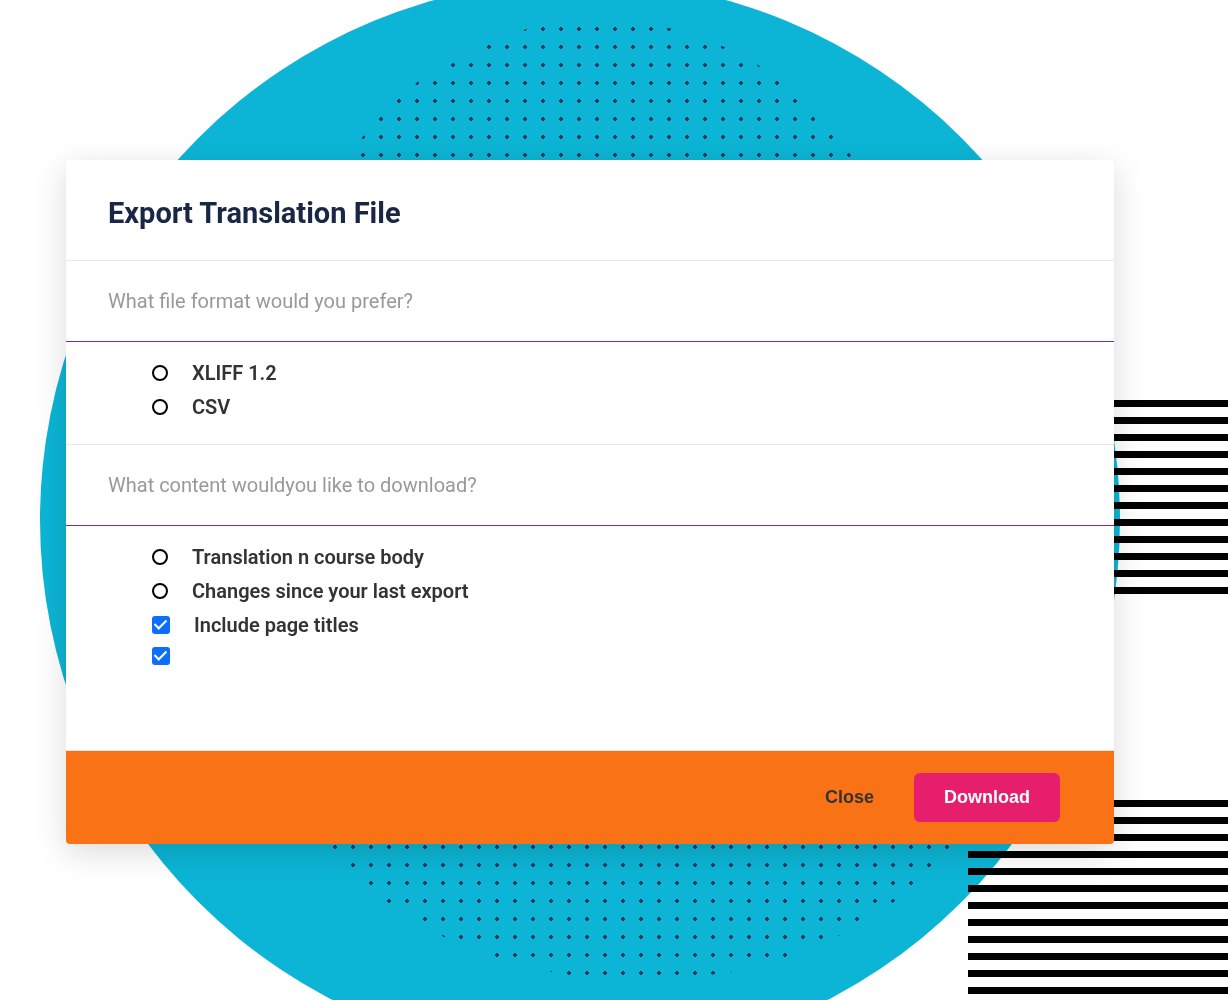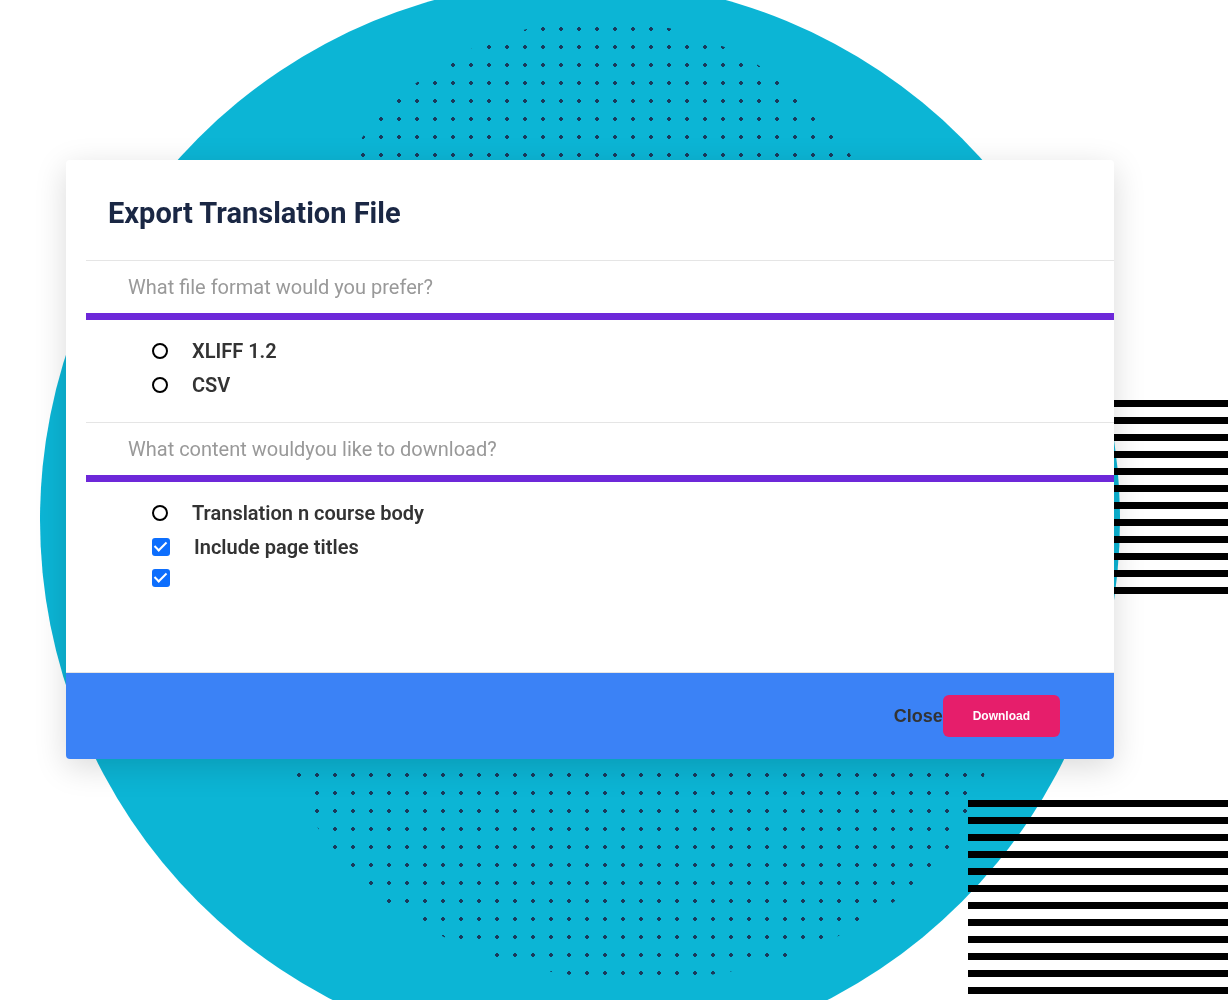--- a/index.html
+++ b/index.html
@@ -90,26 +90,25 @@
     }
     .dialog-header {
       padding: 36px 42px 30px 42px;
     }
     .dialog-title {
       font-size: 29px;
       font-weight: 700;
       color: #1a2744;
     }
     .section-label {
-      padding: 14px 42px;
+      padding: 28px 42px;
       font-size: 20px;
       color: #999;
       border-top: 1px solid #e5e5e5;
-      border-bottom: 7px solid #6d28d9;
-      margin-left: 20px;
+      border-bottom: 1px solid #6d28d9;
     }
     .options {
       padding: 14px 42px 20px 86px;
     }
     .option-row {
       display: flex;
       align-items: center;
       gap: 24px;
       padding: 5px 0;
     }
@@ -143,37 +142,38 @@
     }
     .option-label {
       font-size: 20px;
       font-weight: 600;
       color: #333;
     }
     .dialog-footer {
       display: flex;
       justify-content: flex-end;
       align-items: center;
+      gap: 40px;
       padding: 22px 54px;
-      background: #3b82f6;
+      background: #f97316;
       border-top: 1px solid #e5e5e5;
     }
     .btn-close {
       background: none;
       border: none;
       font-size: 18px;
       font-weight: 700;
       color: #333;
       cursor: pointer;
     }
     .btn-download {
       background: #e61e6b;
       border: none;
       color: #fff;
-      font-size: 12px;
+      font-size: 18px;
       font-weight: 700;
       padding: 14px 30px;
       border-radius: 6px;
       cursor: pointer;
     }
     .content-bottom-pad {
       height: 60px;
     }
   </style>
 </head>
@@ -202,20 +202,24 @@
     </div>
   </div>
 
   <div class="section-label">What content wouldyou like to download?</div>
   <div class="options">
     <div class="option-row">
       <span class="radio"></span>
       <span class="option-label">Translation n course body</span>
     </div>
     <div class="option-row">
+      <span class="radio"></span>
+      <span class="option-label">Changes since your last export</span>
+    </div>
+    <div class="option-row">
       <span class="checkbox"></span>
       <span class="option-label">Include page titles</span>
     </div>
     <div class="option-row">
       <span class="checkbox"></span>
     </div>
   </div>
 
   <div class="content-bottom-pad"></div>
 

